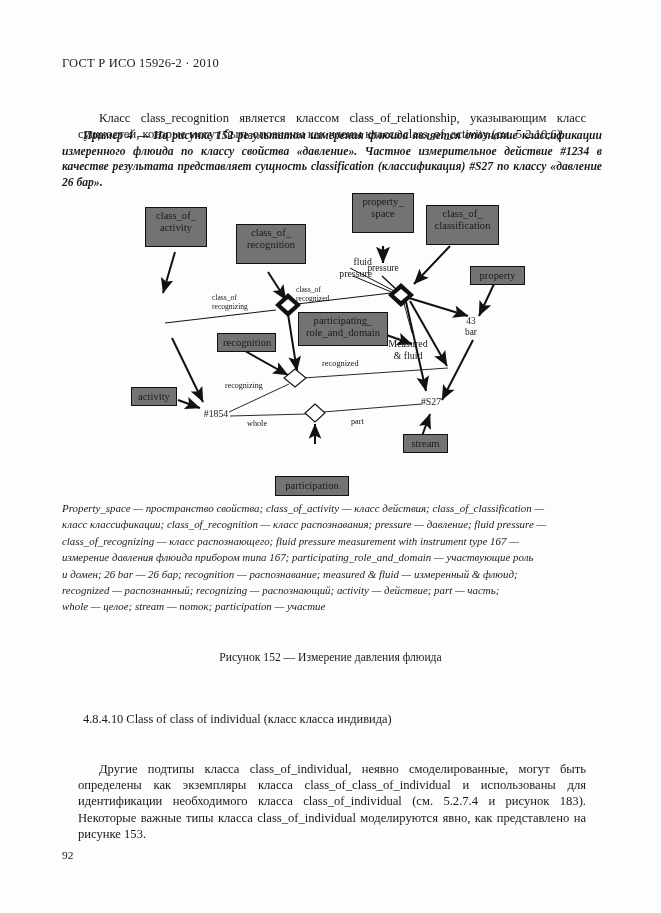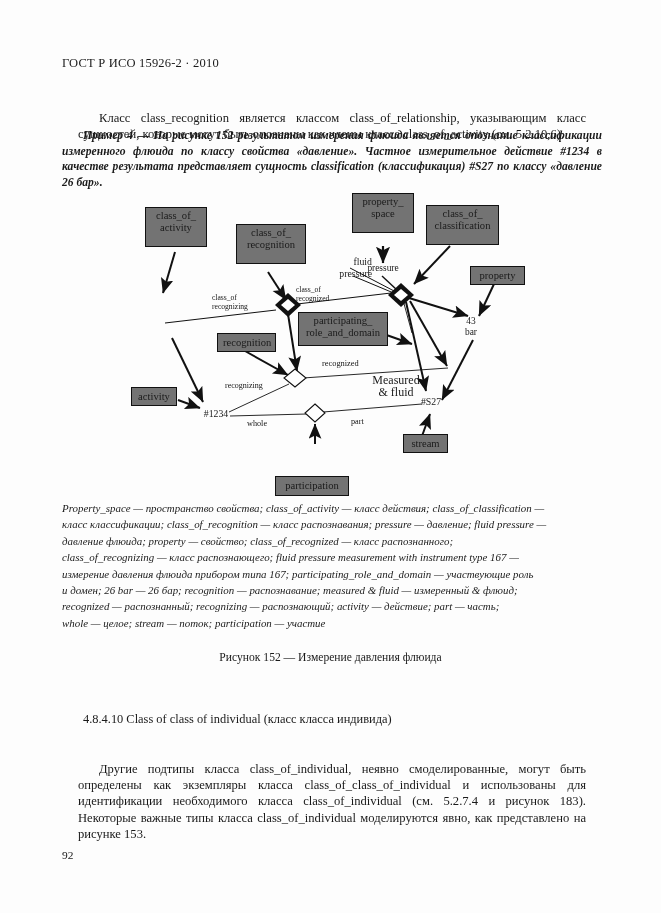--- a/index.html
+++ b/index.html
@@ -266,32 +266,32 @@
 
     <div class="plain-label" style="left:357px; top:74px; width:52px; font-size:9.4px;">
       <div>pressure</div>
     </div>
 
     <div class="plain-label" style="left:320px; top:68px; width:52px; font-size:9.8px; text-align:right;">
       <div>fluid</div>
       <div>pressure</div>
     </div>
 
-    <div class="plain-label" style="left:368px; top:150px; width:56px; font-size:12px;margin-top:36px;">
+    <div class="plain-label" style="left:380px; top:150px; width:56px; font-size:10px;">
       <div>Measured</div>
       <div>&amp; fluid</div>
     </div>
 
     <div class="plain-label" style="left:457px; top:128px; width:28px; font-size:9.4px; line-height:11px;">
       <div>43</div>
       <div>bar</div>
     </div>
 
     <div class="plain-label" style="left:198px; top:220px; width:36px; font-size:9.8px;">
-      <div>#1234</div>
+      <div>#1854</div>
     </div>
 
     <div class="plain-label" style="left:415px; top:208px; width:32px; font-size:9.8px;">
       <div>#S27</div>
     </div>
 
     <div class="edge-label" style="left:212px; top:106px; width:62px;">
       <div>class_of</div>
       <div>recognizing</div>
     </div>
@@ -314,21 +314,20 @@
     </div>
 
     <div class="edge-label" style="left:351px; top:230px; width:30px; font-size:8.2px;">
       <div>part</div>
     </div>
   </div>
 
   <div class="legend">
     <p>Property_space — пространство свойства; class_of_activity — класс действия; class_of_classification —</p>
     <p>класс классификации; class_of_recognition — класс распознавания; pressure — давление; fluid pressure —</p>
-    <p>давление флюида; property — свойство; class_of_recognized — класс распознанного;</p>
     <p>class_of_recognizing — класс распознающего; fluid pressure measurement with instrument type 167 —</p>
     <p>измерение давления флюида прибором типа 167; participating_role_and_domain — участвующие роль</p>
     <p>и домен; 26 bar — 26 бар; recognition — распознавание; measured &amp; fluid — измеренный &amp; флюид;</p>
     <p>recognized — распознанный; recognizing — распознающий; activity — действие; part — часть;</p>
     <p>whole — целое; stream — поток; participation — участие</p>
   </div>
 
   <div class="fig-caption">Рисунок 152 — Измерение давления флюида</div>
 
   <div class="section-head">4.8.4.10 Class of class of individual (класс класса индивида)</div>

